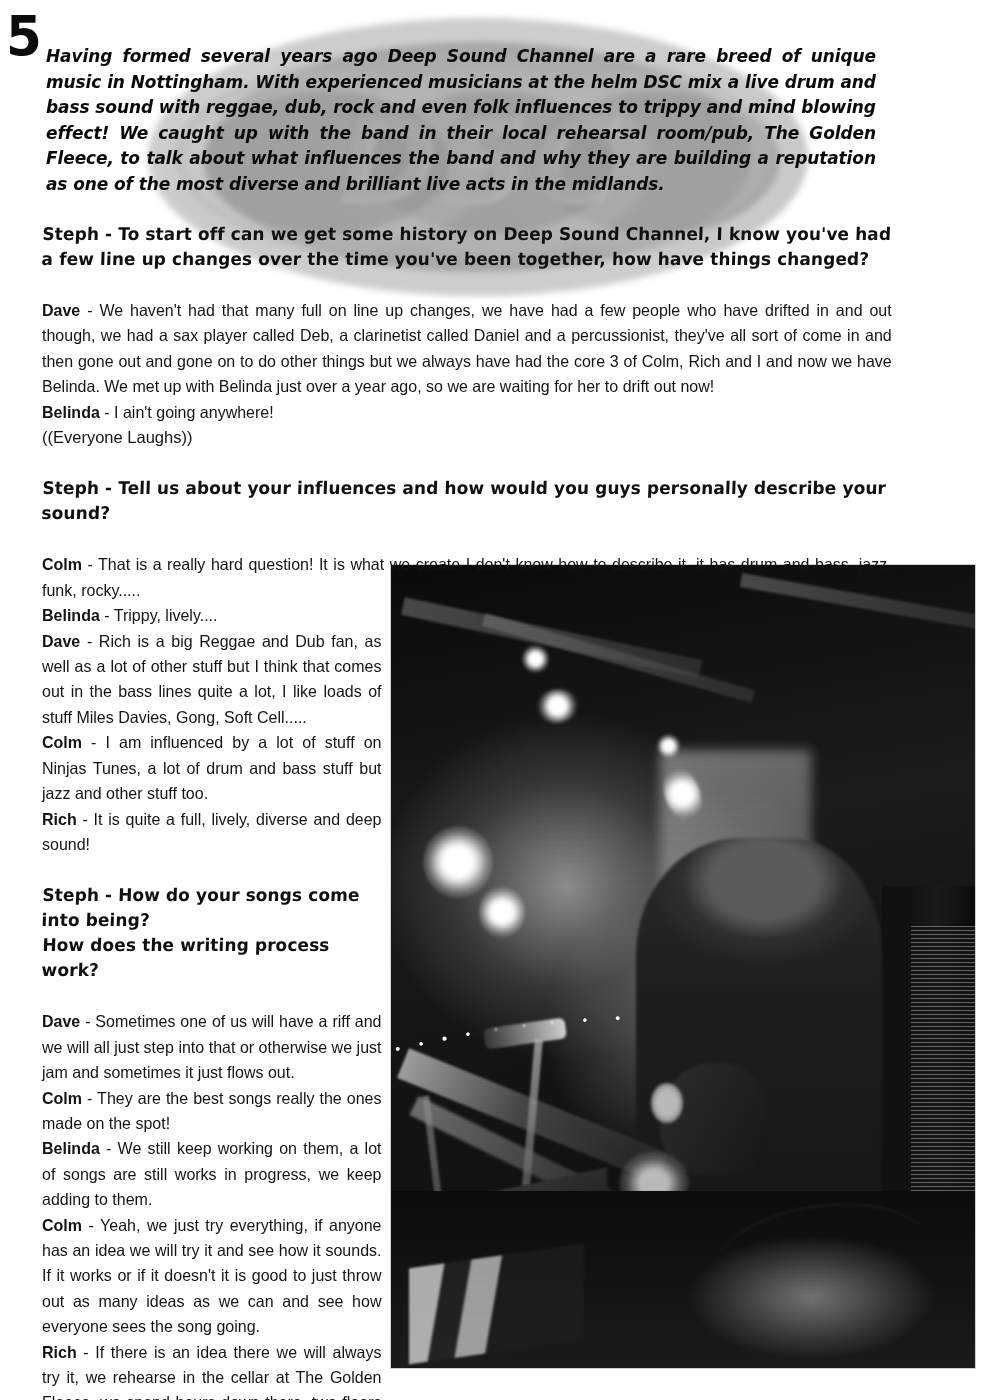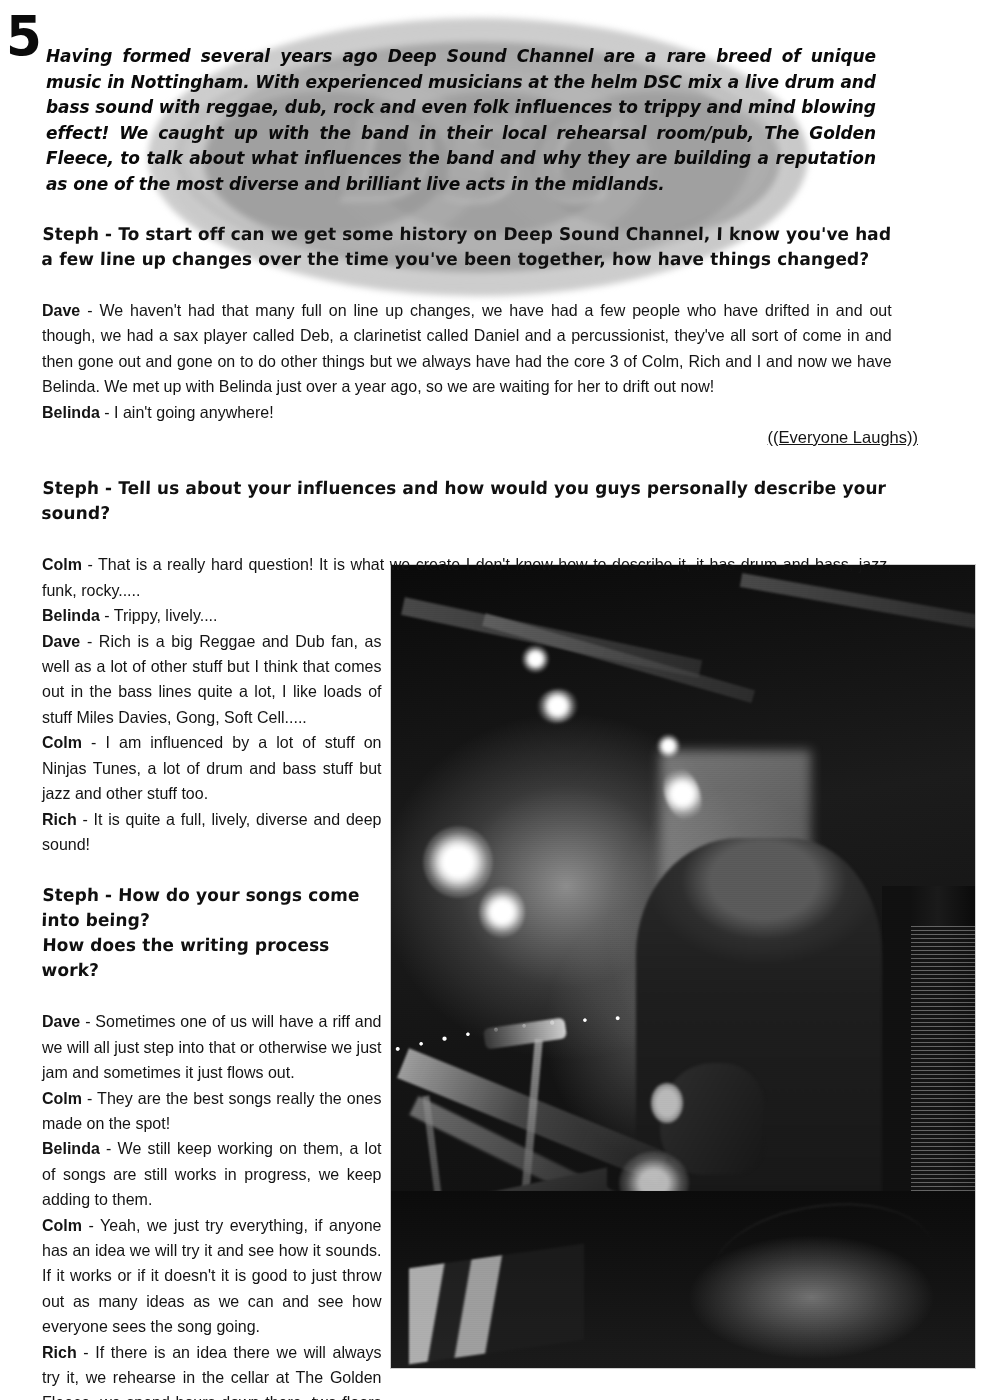--- a/index.html
+++ b/index.html
@@ -114,22 +114,21 @@
   }
   .a b{font-weight:bold;}
   .a.full{width:876px;}
 
   .centerline{
     font-family:"Liberation Sans", sans-serif;
     font-size:16.5px;
     line-height:25.4px;
     color:#141414;
     width:876px;
-    text-align:right;
-    text-decoration:underline;
+    text-align:left;
   }
   .gap-lg{height:26px;}
   .left-col{
     width:350px;
   }
 
   
   .photo{
     position:absolute;
     left:391px;top:565px;

